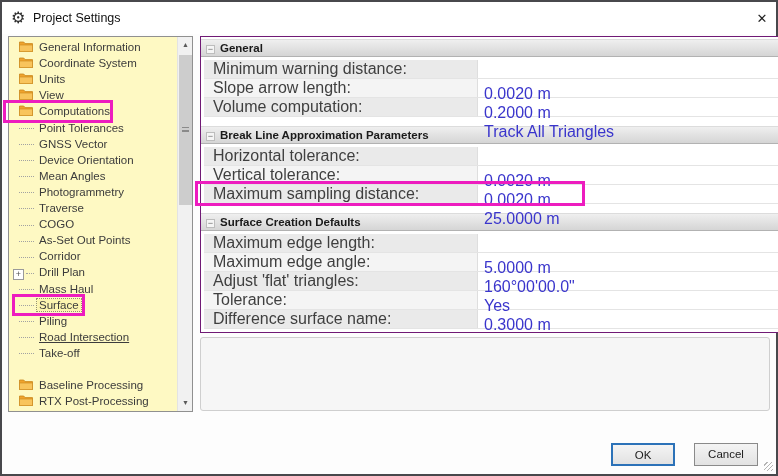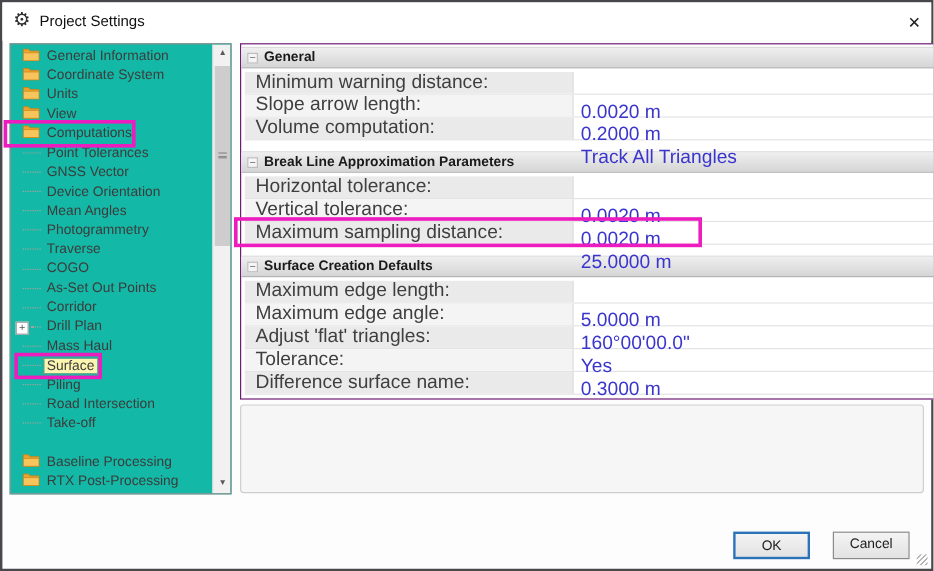--- a/index.html
+++ b/index.html
@@ -10,21 +10,21 @@
   :root{--anno:#ed1cbf;--val:#3a35cc;}
 
   
   .titlebar{position:absolute;left:2px;top:2px;right:2px;height:32px;background:#ffffff;}
   .gear{position:absolute;left:9px;top:6px;font-size:16px;color:#2f2f2f;line-height:20px;}
   .title{position:absolute;left:31px;top:0;line-height:32px;font-size:12.5px;color:#111;}
   .close-btn{position:absolute;left:748px;top:5px;width:24px;height:24px;text-align:center;
     line-height:24px;font-size:13px;color:#222;cursor:default;}
 
   
-  .tree-panel{position:absolute;left:8px;top:36px;width:185px;height:376px;background:#14b8a6;
+  .tree-panel{position:absolute;left:8px;top:36px;width:185px;height:376px;background:#fef9c3;
     border:1px solid #909090;overflow:hidden;}
   .tree-items{position:absolute;left:0;top:0;right:15px;bottom:0;overflow:hidden;}
   .tree-row{position:absolute;left:0;right:0;height:16px;line-height:16px;font-size:11.5px;
     padding-left:10px;white-space:nowrap;}
   .tree-row.has-plus{padding-left:4px;}
   .ticon{display:inline-block;width:15px;margin-right:3px;vertical-align:-1px;}
   .dash{display:inline-block;width:15px;height:1px;border-top:1px dotted #a2a2a2;
     vertical-align:middle;margin-right:3px;}
   .dash.short{width:8px;}
   .plusbox{display:inline-block;width:11px;height:11px;line-height:9px;font-size:9px;
@@ -126,21 +126,21 @@
         <div class="tree-row" style="top: 130.8px;"><span class="dash"></span><span class="tlabel">Mean Angles</span></div>
         <div class="tree-row" style="top: 146.9px;"><span class="dash"></span><span class="tlabel">Photogrammetry</span></div>
         <div class="tree-row" style="top: 163px;"><span class="dash"></span><span class="tlabel">Traverse</span></div>
         <div class="tree-row" style="top: 179.1px;"><span class="dash"></span><span class="tlabel">COGO</span></div>
         <div class="tree-row" style="top: 195.2px;"><span class="dash"></span><span class="tlabel">As-Set Out Points</span></div>
         <div class="tree-row" style="top: 211.3px;"><span class="dash"></span><span class="tlabel">Corridor</span></div>
         <div class="tree-row has-plus" style="top: 227.4px;"><span class="plusbox">+</span><span class="dash short"></span><span class="tlabel">Drill Plan</span></div>
         <div class="tree-row" style="top: 243.5px;"><span class="dash"></span><span class="tlabel">Mass Haul</span></div>
         <div class="tree-row" style="top: 259.6px;"><span class="dash"></span><span class="tlabel selected">Surface</span></div>
         <div class="tree-row" style="top: 275.7px;"><span class="dash"></span><span class="tlabel">Piling</span></div>
-        <div class="tree-row" style="top: 291.8px;"><span class="dash"></span><span class="tlabel">Road Intersection</span></div>
+        <div class="tree-row" style="top: 291.8px; text-decoration: underline;"><span class="dash"></span><span class="tlabel">Road Intersection</span></div>
         <div class="tree-row" style="top: 307.9px;"><span class="dash"></span><span class="tlabel">Take-off</span></div>
         <div class="tree-row" style="top: 340.1px;"><span class="ticon"><svg width="14" height="11" viewBox="0 0 14 11">
               <path d="M0.5 1h4.2l1.4 1.6h7.4v8H0.5z" fill="#efa32d" stroke="#c8871c" stroke-width="0.8"></path>
               <path d="M0.5 4h13v6.6h-13z" fill="#f8c45c" stroke="#c8871c" stroke-width="0.6"></path>
             </svg></span><span class="tlabel">Baseline Processing</span></div>
         <div class="tree-row" style="top: 356.2px;"><span class="ticon"><svg width="14" height="11" viewBox="0 0 14 11">
               <path d="M0.5 1h4.2l1.4 1.6h7.4v8H0.5z" fill="#efa32d" stroke="#c8871c" stroke-width="0.8"></path>
               <path d="M0.5 4h13v6.6h-13z" fill="#f8c45c" stroke="#c8871c" stroke-width="0.6"></path>
             </svg></span><span class="tlabel">RTX Post-Processing</span></div>
         <div class="tree-row" style="top: 372.3px;"><span class="ticon"></span></div>

